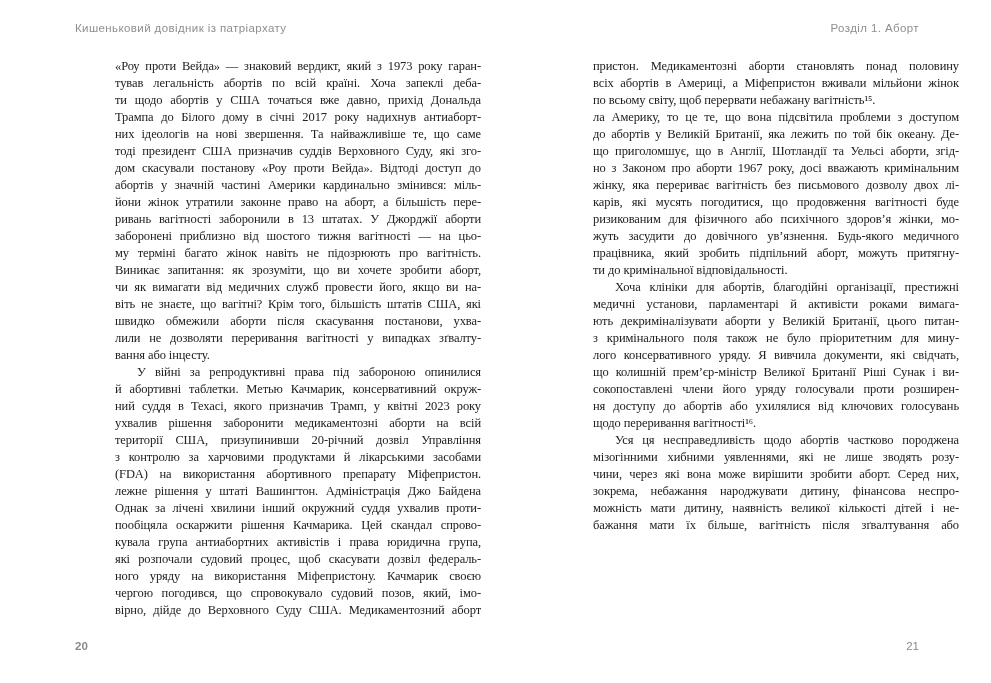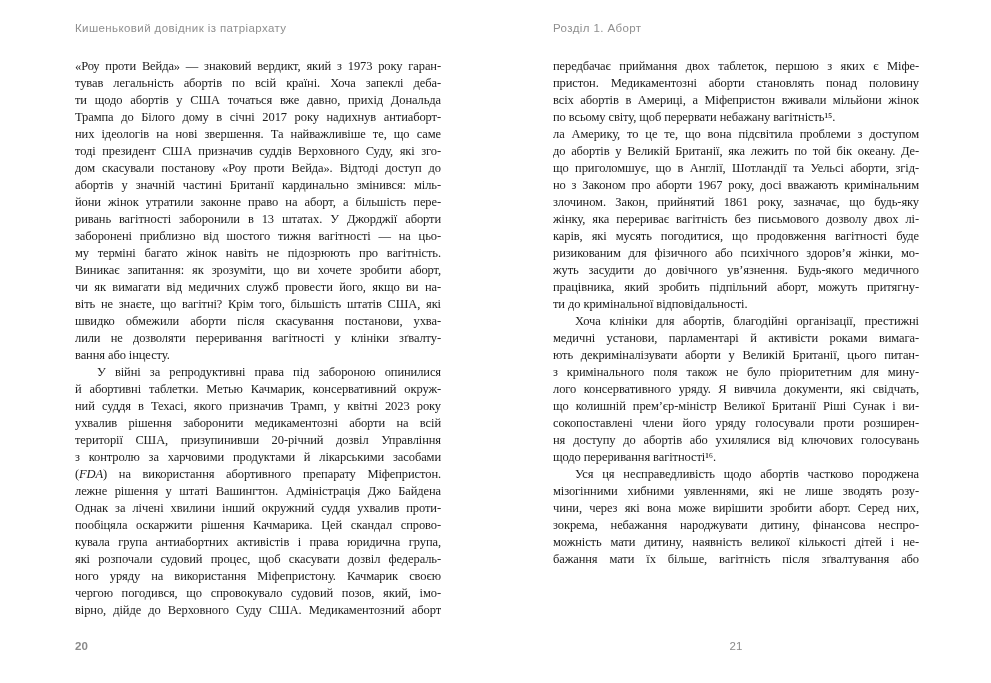--- a/index.html
+++ b/index.html
@@ -19,109 +19,108 @@
   .running-header {
     position: absolute;
     top: 22px;
     font-family: "Liberation Sans", "DejaVu Sans", sans-serif;
     font-size: 11.5px;
     letter-spacing: 0.4px;
     color: #8f8f8f;
     white-space: nowrap;
   }
   #header-left  { left: 75px; }
-  #header-right { left: 553px; width: 366px; }
+  #header-right { left: 553px; width: 366px; text-align: right; }
 
   .page-body {
     position: absolute;
     top: 58px;
     width: 366px;
     font-size: 12.5px;
     line-height: 17px;
     letter-spacing: -0.1px;
     color: #212121;
+    margin-left: 40px;
   }
   #body-left  { left: 75px;  }
   #body-right { left: 553px; }
 
   .line {
     height: 17px;
     overflow: hidden;
     text-align: justify;
     text-align-last: justify;
   }
   .line.end { text-align-last: left; }
   .line.indent { text-indent: 22px; }
-  .it { font-style: italic; }
+  .it { }
 
   .page-number {
     position: absolute;
     top: 640px;
     font-family: "Liberation Sans", "DejaVu Sans", sans-serif;
     font-size: 11.5px;
     color: #8a8a8a;
   }
   #pagenum-left  { left: 75px; font-weight: bold; }
-  #pagenum-right { left: 553px; width: 366px; text-align: center; }
+  #pagenum-right { left: 553px; width: 366px; text-align: right; }
 </style>
 </head>
 <body>
 
 <div id="spread">
 
   <div id="header-left" class="running-header">Кишеньковий довідник із патріархату</div>
 
   <div id="header-right" class="running-header">Розділ 1. Аборт</div>
 
   <div id="body-left" class="page-body">
       <div class="line">«Роу проти Вейда» — знаковий вердикт, який з 1973 року гаран-</div>
       <div class="line">тував легальність абортів по всій країні. Хоча запеклі деба-</div>
       <div class="line">ти щодо абортів у США точаться вже давно, прихід Дональда</div>
       <div class="line">Трампа до Білого дому в січні 2017 року надихнув антиаборт-</div>
       <div class="line">них ідеологів на нові звершення. Та найважливіше те, що саме</div>
       <div class="line">тоді президент США призначив суддів Верховного Суду, які зго-</div>
       <div class="line">дом скасували постанову «Роу проти Вейда». Відтоді доступ до</div>
-      <div class="line">абортів у значній частині Британії кардинально змінився: міль-</div>
+      <div class="line">абортів у значній частині Америки кардинально змінився: міль-</div>
       <div class="line">йони жінок утратили законне право на аборт, а більшість пере-</div>
       <div class="line">ривань вагітності заборонили в 13 штатах. У Джорджії аборти</div>
       <div class="line">заборонені приблизно від шостого тижня вагітності — на цьо-</div>
       <div class="line">му терміні багато жінок навіть не підозрюють про вагітність.</div>
       <div class="line">Виникає запитання: як зрозуміти, що ви хочете зробити аборт,</div>
       <div class="line">чи як вимагати від медичних служб провести його, якщо ви на-</div>
       <div class="line">віть не знаєте, що вагітні? Крім того, більшість штатів США, які</div>
       <div class="line">швидко обмежили аборти після скасування постанови, ухва-</div>
-      <div class="line">лили не дозволяти переривання вагітності у клініки зґвалту-</div>
+      <div class="line">лили не дозволяти переривання вагітності у випадках зґвалту-</div>
       <div class="line end">вання або інцесту.</div>
       <div class="line indent">У війні за репродуктивні права під забороною опинилися</div>
       <div class="line">й абортивні таблетки. Метью Качмарик, консервативний окруж-</div>
       <div class="line">ний суддя в Техасі, якого призначив Трамп, у квітні 2023 року</div>
       <div class="line">ухвалив рішення заборонити медикаментозні аборти на всій</div>
       <div class="line">території США, призупинивши 20-річний дозвіл Управління</div>
       <div class="line">з контролю за харчовими продуктами й лікарськими засобами</div>
       <div class="line"><span>(</span><span class="it">FDA</span><span>) на використання абортивного препарату Міфепристон.</span></div>
       <div class="line">лежне рішення у штаті Вашингтон. Адміністрація Джо Байдена</div>
       <div class="line">Однак за лічені хвилини інший окружний суддя ухвалив проти-</div>
       <div class="line">пообіцяла оскаржити рішення Качмарика. Цей скандал спрово-</div>
       <div class="line">кувала група антиабортних активістів і права юридична група,</div>
       <div class="line">які розпочали судовий процес, щоб скасувати дозвіл федераль-</div>
       <div class="line">ного уряду на використання Міфепристону. Качмарик своєю</div>
       <div class="line">чергою погодився, що спровокувало судовий позов, який, імо-</div>
       <div class="line">вірно, дійде до Верховного Суду США. Медикаментозний аборт</div>
     </div>
 
   <div id="body-right" class="page-body">
-      <div class="line">передбачає приймання двох таблеток, першою з яких є Міфе-</div>
       <div class="line">пристон. Медикаментозні аборти становлять понад половину</div>
       <div class="line">всіх абортів в Америці, а Міфепристон вживали мільйони жінок</div>
       <div class="line end">по всьому світу, щоб перервати небажану вагітність¹⁵.</div>
       <div class="line">ла Америку, то це те, що вона підсвітила проблеми з доступом</div>
       <div class="line">до абортів у Великій Британії, яка лежить по той бік океану. Де-</div>
       <div class="line">що приголомшує, що в Англії, Шотландії та Уельсі аборти, згід-</div>
       <div class="line">но з Законом про аборти 1967 року, досі вважають кримінальним</div>
-      <div class="line">злочином. Закон, прийнятий 1861 року, зазначає, що будь-яку</div>
       <div class="line">жінку, яка перериває вагітність без письмового дозволу двох лі-</div>
       <div class="line">карів, які мусять погодитися, що продовження вагітності буде</div>
       <div class="line">ризикованим для фізичного або психічного здоров’я жінки, мо-</div>
       <div class="line">жуть засудити до довічного ув’язнення. Будь-якого медичного</div>
       <div class="line">працівника, який зробить підпільний аборт, можуть притягну-</div>
       <div class="line end">ти до кримінальної відповідальності.</div>
       <div class="line indent">Хоча клініки для абортів, благодійні організації, престижні</div>
       <div class="line">медичні установи, парламентарі й активісти роками вимага-</div>
       <div class="line">ють декриміналізувати аборти у Великій Британії, цього питан-</div>
       <div class="line">з кримінального поля також не було пріоритетним для мину-</div>

